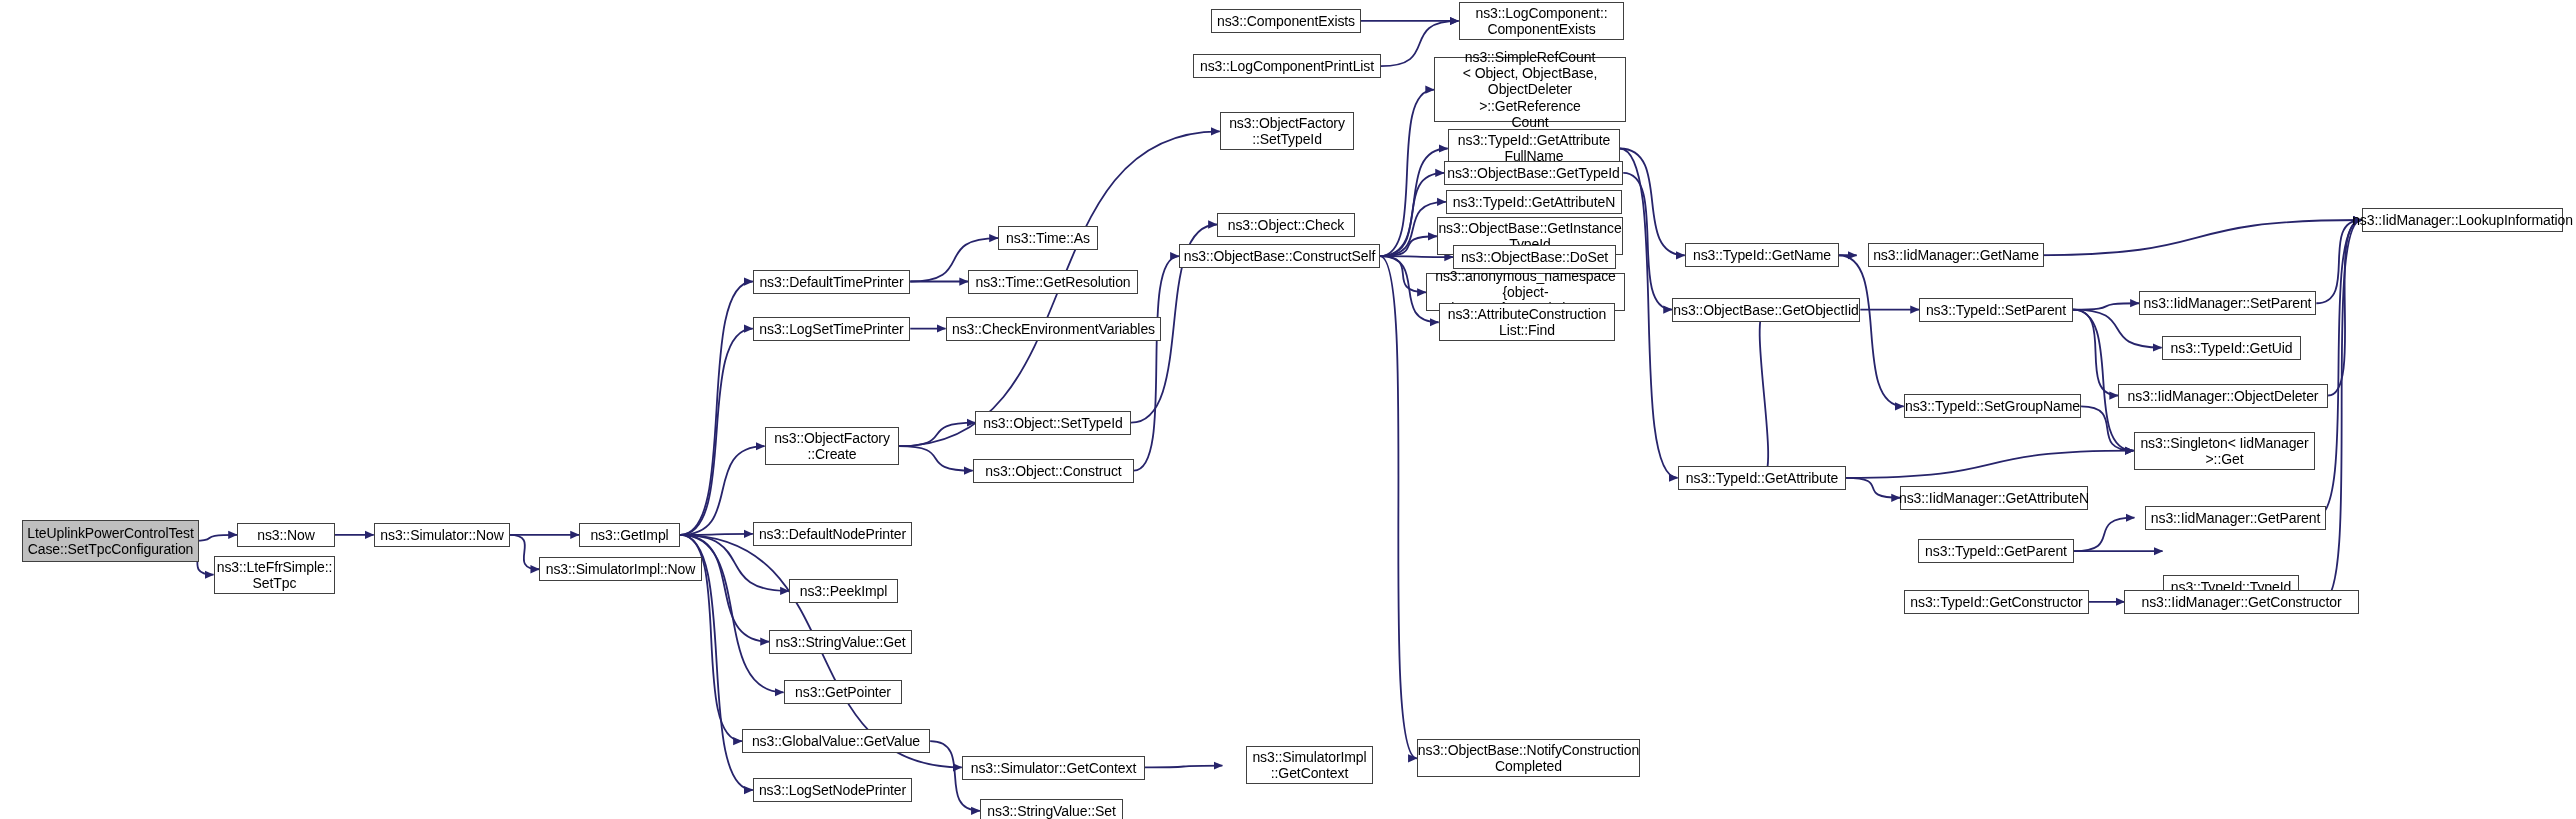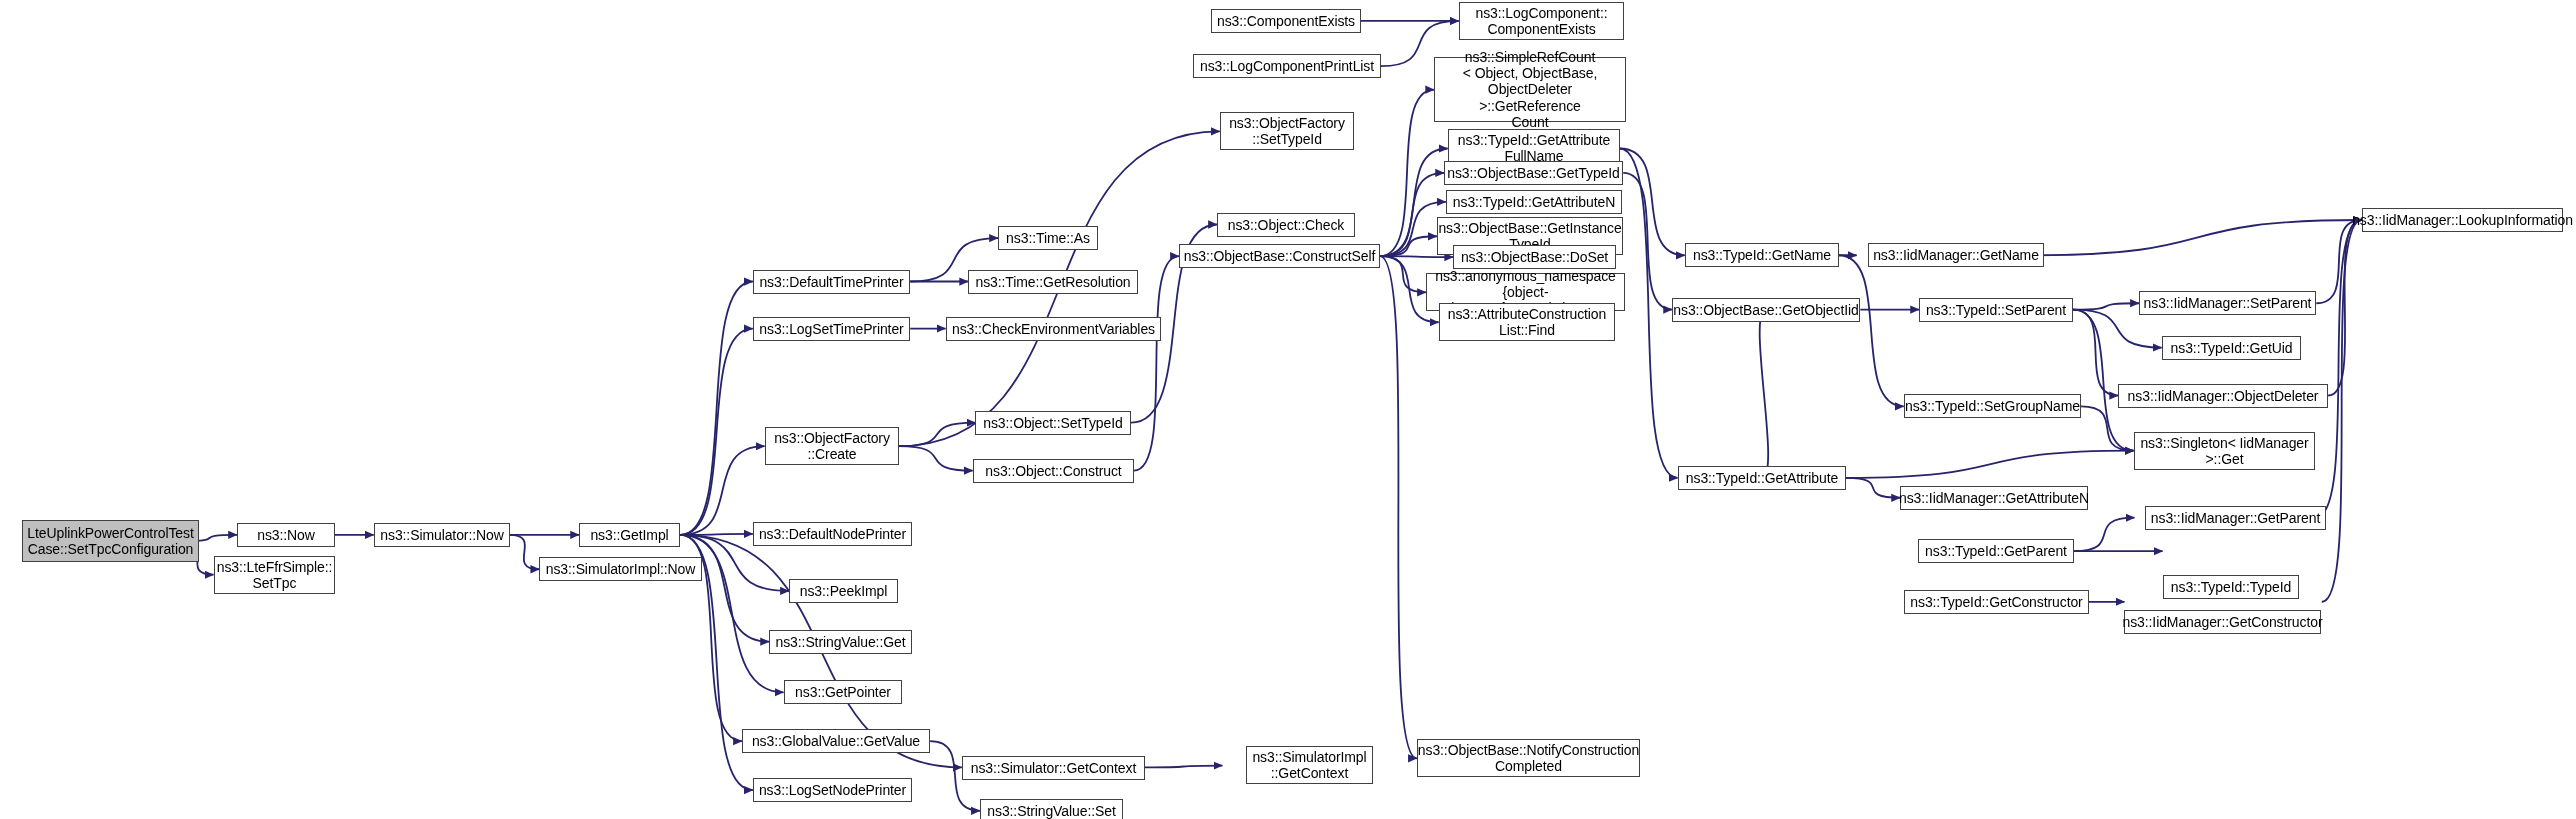--- a/index.html
+++ b/index.html
@@ -165,17 +165,17 @@
       <div class="node" style="left: 1918px; top: 539px; width: 156px; height: 23.5px;">ns3::TypeId::GetParent</div>
       <div class="node" style="left: 1904px; top: 590px; width: 185px; height: 23.5px;">ns3::TypeId::GetConstructor</div>
       <div class="node" style="left: 1857px; top: 243px; width: 176px; height: 23.5px; margin-left: 11px;">ns3::IidManager::GetName</div>
       <div class="node" style="left: 2139px; top: 291px; width: 177px; height: 23.5px;">ns3::IidManager::SetParent</div>
       <div class="node" style="left: 2162px; top: 336px; width: 139px; height: 23.5px;">ns3::TypeId::GetUid</div>
       <div class="node" style="left: 2118px; top: 384px; width: 210px; height: 23.5px;">ns3::IidManager::ObjectDeleter</div>
       <div class="node" style="left: 2134px; top: 432px; width: 181px; height: 38px;">ns3::Singleton&lt; IidManager
 &gt;::Get</div>
       <div class="node" style="left: 2134px; top: 506px; width: 181px; height: 23.5px; margin-left: 11px;">ns3::IidManager::GetParent</div>
       <div class="node" style="left: 2163px; top: 539px; width: 136px; height: 23.5px; margin-top: 36px;">ns3::TypeId::TypeId</div>
-      <div class="node" style="left: 2124px; top: 610px; width: 197px; height: 23.5px;">ns3::IidManager::GetConstructor</div>
+      <div class="node" style="left: 2124px; top: 590px; width: 235px; height: 23.5px;">ns3::IidManager::GetConstructor</div>
       <div class="node" style="left: 2362px; top: 208px; width: 201px; height: 23.5px;">ns3::IidManager::LookupInformation</div>
     </div>
 </div>
 
 
 </body></html>

